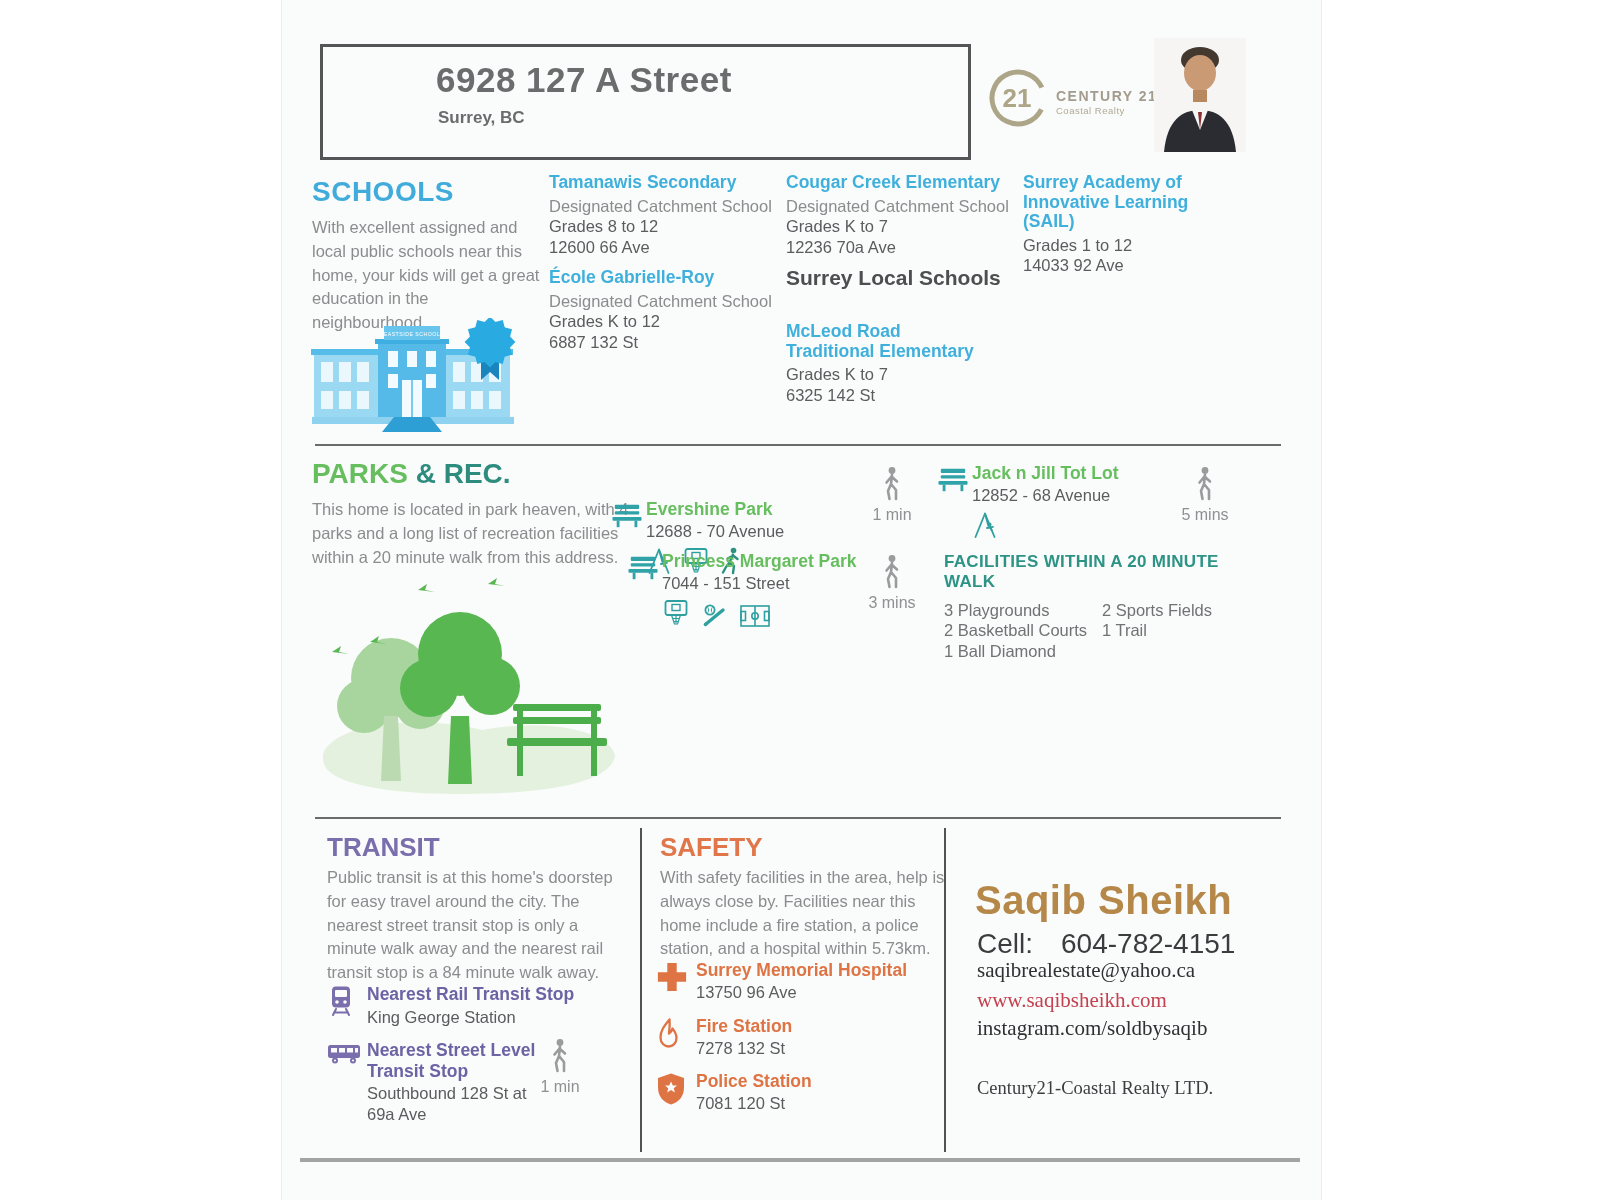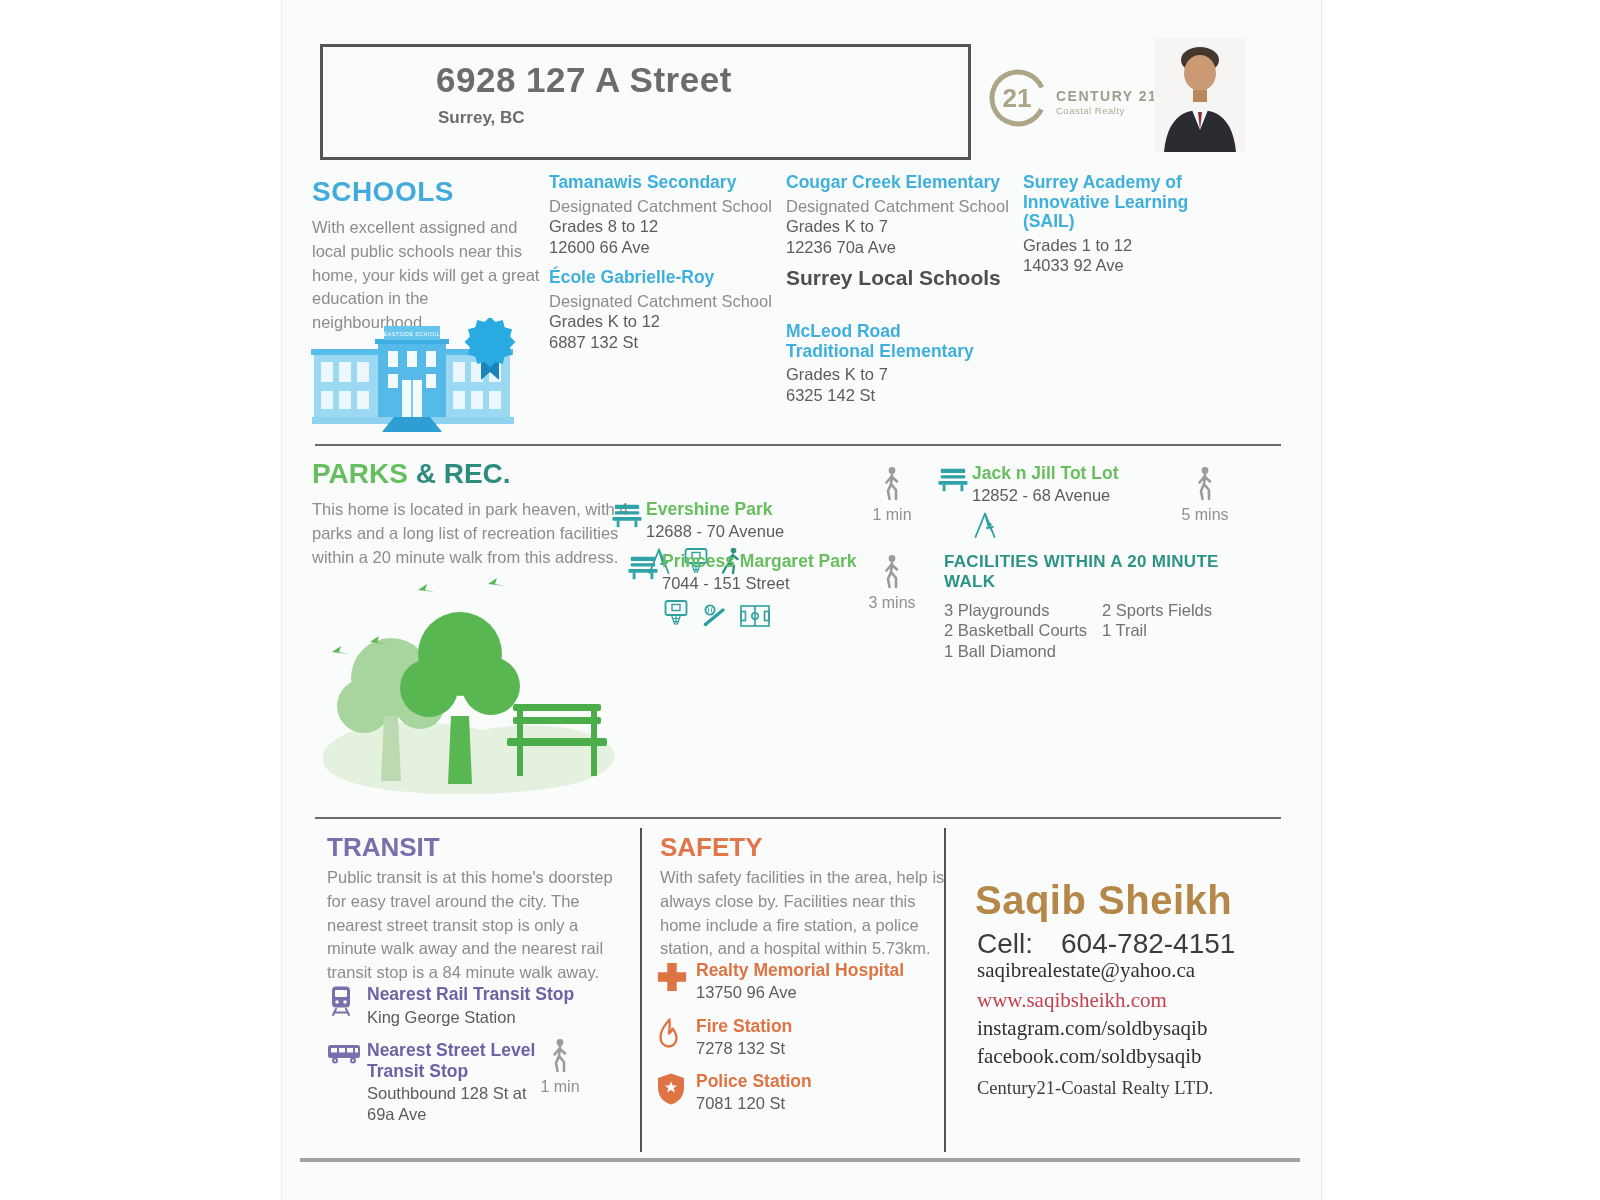--- a/index.html
+++ b/index.html
@@ -391,21 +391,21 @@
   <div class="abs h-orange" style="left:660px;top:832px;">SAFETY</div>
   <div class="abs para" style="left:660px;top:866px;width:290px;">With safety facilities in the area, help is always close by. Facilities near this home include a fire station, a police station, and a hospital within 5.73km.</div>
 
   <div class="abs icon-row" style="left:656px;top:960px;width:285px;">
     <div class="icon-cell">
       <svg width="32" height="32" viewBox="0 0 34 34">
         <path d="M12 2 h10 v10 h10 v10 h-10 v10 h-10 v-10 h-10 v-10 h10 z" fill="#DE7443"></path>
       </svg>
     </div>
     <div>
-      <div class="sf-name">Realty Memorial Hospital</div>
+      <div class="sf-name">Surrey Memorial Hospital</div>
       <div class="sf-addr">13750 96 Ave</div>
     </div>
   </div>
 
   <div class="abs icon-row" style="left:656px;top:1016px;width:285px;">
     <div class="icon-cell">
       <svg width="24" height="32" viewBox="0 0 24 32">
         <path d="M13.5 2.5 C9 8 4.5 13 4.5 20.5 C4.5 26 8.5 29.5 12.5 29.5 C17 29.5 20.5 26 20.5 21 C20.5 16.5 18 13.5 16.5 11.5 C16 14 14.5 15.5 13 16.5 C13.5 12 14 7 13.5 2.5 Z" fill="none" stroke="#DE7443" stroke-width="2.3" stroke-linejoin="round"></path>
       </svg>
     </div>
@@ -428,17 +428,16 @@
     </div>
   </div>
 
   <div class="abs agent-name" style="left:975px;top:878px;">Saqib Sheikh</div>
   <div class="abs agent-cell" style="left:977px;top:928px;">
     <span>Cell:</span><span style="display:inline-block;width:28px;"></span><span>604-782-4151</span>
   </div>
   <div class="abs agent-serif" style="left:977px;top:958px;">saqibrealestate@yahoo.ca</div>
   <div class="abs agent-serif agent-web" style="left:977px;top:988px;">www.saqibsheikh.com</div>
   <div class="abs agent-serif" style="left:977px;top:1016px;">instagram.com/soldbysaqib</div>
-  <div class="abs agent-serif" style="left:977px;top:1044px;">facebook.com/soldbysaqib</div>
   <div class="abs agent-brokerage" style="left:977px;top:1078px;">Century21-Coastal Realty LTD.</div>
 
   <div class="abs" style="left:300px;top:1158px;width:1000px;height:4px;background:#A2A3A5;"></div>
 </div>
 
 </body></html>

